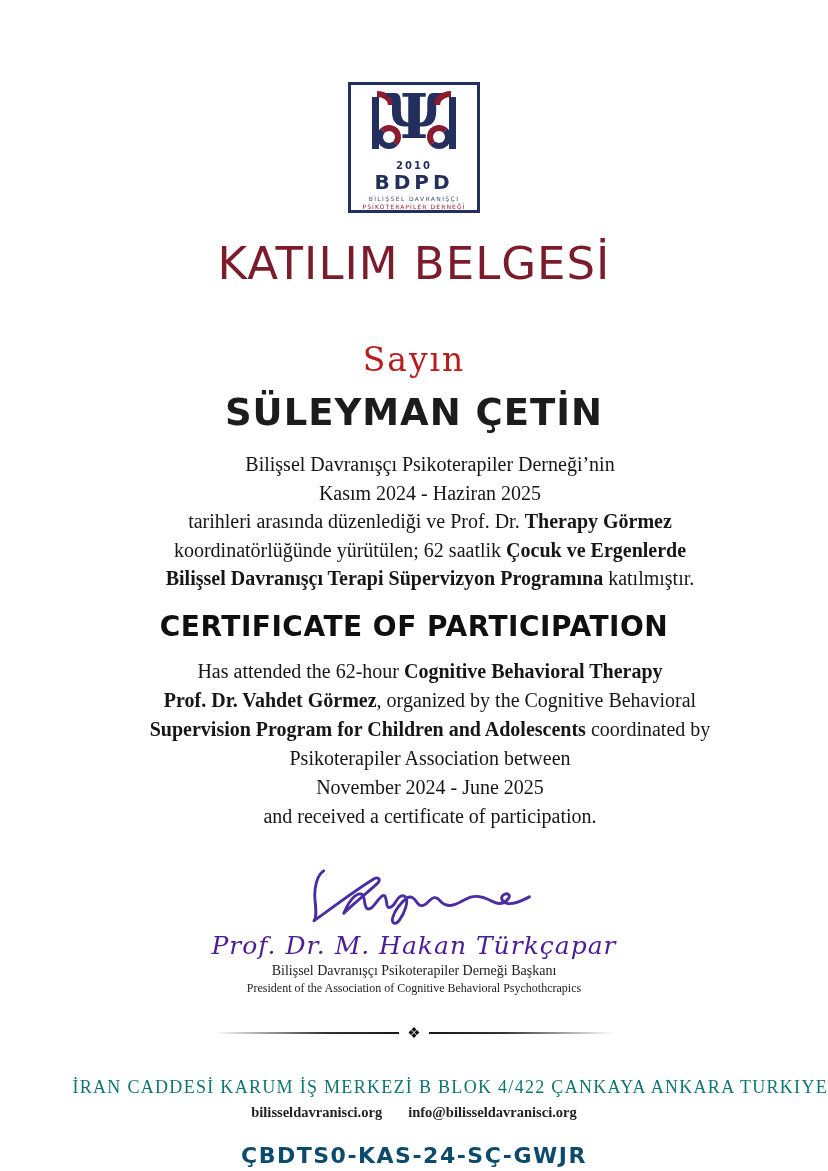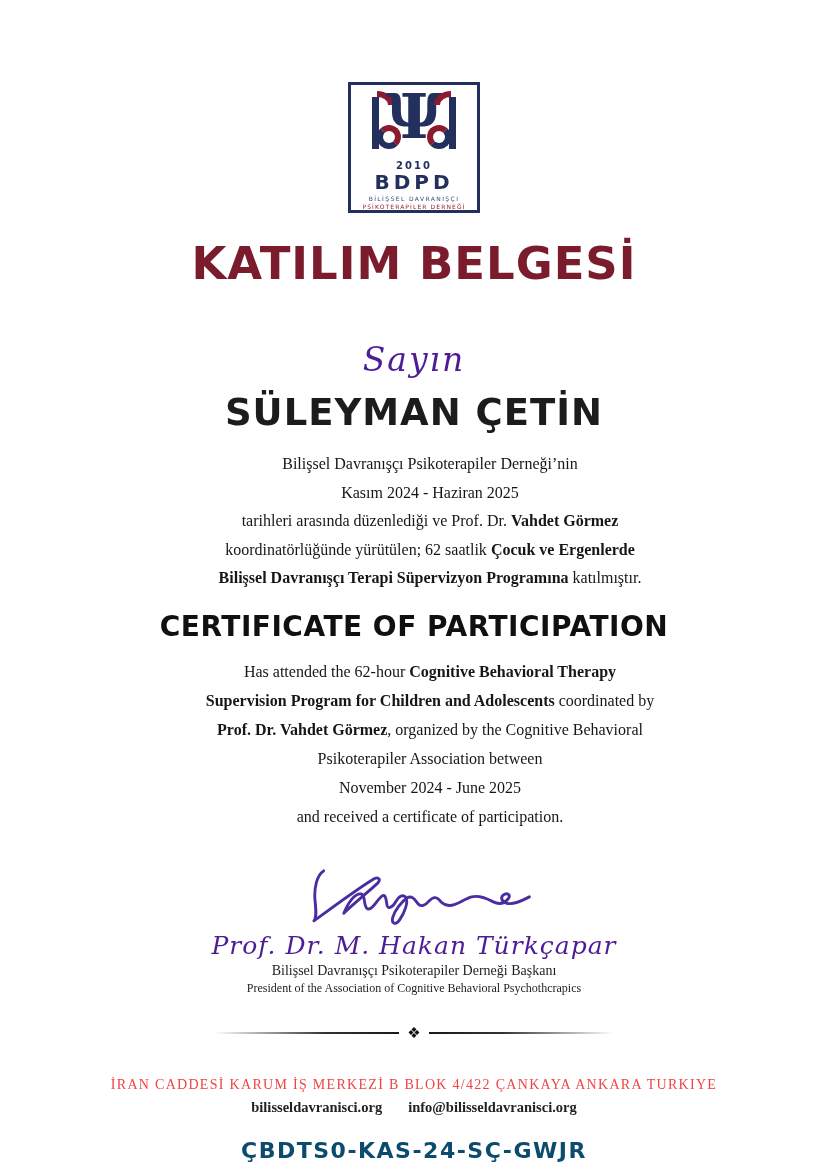--- a/index.html
+++ b/index.html
@@ -38,35 +38,35 @@
     font-weight:bold;font-size:62px;line-height:68px;color:#232f5c;
   }
   .logo-year{font-family:"DejaVu Sans", sans-serif;font-size:10px;font-weight:bold;color:#232f5c;letter-spacing:2px;margin-top:1px;}
   .logo-acronym{font-family:"DejaVu Sans", sans-serif;font-size:20px;font-weight:bold;color:#232f5c;letter-spacing:4px;line-height:22px;}
   .logo-org1{font-family:"DejaVu Sans", sans-serif;font-size:6px;color:#3c4a72;letter-spacing:1.4px;line-height:8px;margin-top:2px;}
   .logo-org2{font-family:"DejaVu Sans", sans-serif;font-size:6px;color:#8c1b2f;letter-spacing:1.1px;line-height:8px;}
   
   .cert-title{
     margin-top:24px;
     font-family:"DejaVu Sans", sans-serif;
-    font-weight:700;font-size:45px;letter-spacing:1px;
+    font-weight:400;font-size:45px;letter-spacing:1px;
     color:#7b1c2c;
   }
   .salutation{
     margin-top:50px;
     font-family:"DejaVu Serif", serif;
-    font-style:italic;font-size:33px;color:#4c1d95;letter-spacing:2px;
+    font-size:33px;color:#b91c1c;letter-spacing:2px;
   }
   .recipient{
     margin-top:12px;
     font-family:"DejaVu Sans", sans-serif;
     font-weight:800;font-size:37px;letter-spacing:1px;color:#1c1c1c;
   }
   
-  .para{font-size:16px;line-height:28.5px;color:#161616;padding-left:32px;}
+  .para{font-size:20px;line-height:28.5px;color:#161616;padding-left:32px;}
   .para.tr{margin-top:16px;}
   .para.en{margin-top:14px;line-height:29px;}
   .para b{font-weight:bold;}
   .cert-heading{
     margin-top:17px;
     font-family:"DejaVu Sans", sans-serif;
     font-weight:800;font-size:28px;letter-spacing:0.5px;color:#101010;
   }
   
   .signature-wrap{margin-top:26px;height:72px;}
@@ -76,21 +76,21 @@
   }
   .signer-title-tr{font-size:14px;font-weight:normal;color:#1d1d1d;margin-top:3px;}
   .signer-title-en{font-size:12px;color:#1d1d1d;margin-top:2px;}
   
   .divider{margin:30px auto 0;width:400px;display:flex;align-items:center;}
   .divider .line{flex:1;height:2px;}
   .divider .line.left{background:linear-gradient(to right, rgba(0,0,0,0), rgba(0,0,0,0.8) 60%, rgba(0,0,0,0.9));}
   .divider .line.right{background:linear-gradient(to left, rgba(0,0,0,0), rgba(0,0,0,0.8) 60%, rgba(0,0,0,0.9));}
   .divider .ornament{font-family:"DejaVu Sans", sans-serif;font-size:15px;color:#111;padding:0 8px;line-height:15px;}
   
-  .address{margin-top:36px;font-size:14px;letter-spacing:1.3px;color:#ef4444;}
+  .address{margin-top:36px;font-size:18px;letter-spacing:1.3px;color:#0f766e;text-align:right;}
   .weblinks{margin-top:6px;font-size:14.5px;font-weight:600;color:#222;}
   .weblinks .sep{display:inline-block;width:26px;}
   .code{
     margin-top:22px;
     font-family:"DejaVu Sans", sans-serif;
     font-weight:800;font-size:22px;letter-spacing:1.5px;color:#0c4a6e;
   }
 </style>
 </head>
 <body>
@@ -114,31 +114,31 @@
   </div>
 
   <div class="cert-title">KATILIM BELGESİ</div>
 
   <div class="salutation">Sayın</div>
   <div class="recipient">SÜLEYMAN ÇETİN</div>
 
   <div class="para tr">
     <div><span>Bilişsel Davranışçı Psikoterapiler Derneği’nin</span></div>
     <div><span>Kasım 2024 - Haziran 2025</span></div>
-    <div><span>tarihleri arasında düzenlediği ve Prof. Dr. </span><b>Vahdet Görmez</b></div>
+    <div><span>tarihleri arasında düzenlediği ve Prof. Dr. </span><b>Therapy Görmez</b></div>
     <div><span>koordinatörlüğünde yürütülen; 62 saatlik </span><b>Çocuk ve Ergenlerde</b></div>
     <div><b>Bilişsel Davranışçı Terapi Süpervizyon Programına</b><span> katılmıştır.</span></div>
   </div>
 
   <div class="cert-heading">CERTIFICATE OF PARTICIPATION</div>
 
   <div class="para en">
     <div><span>Has attended the 62-hour </span><b>Cognitive Behavioral Therapy</b></div>
+    <div><b>Prof. Dr. Vahdet Görmez</b><span>, organized by the Cognitive Behavioral</span></div>
     <div><b>Supervision Program for Children and Adolescents</b><span> coordinated by</span></div>
-    <div><b>Prof. Dr. Vahdet Görmez</b><span>, organized by the Cognitive Behavioral</span></div>
     <div><span>Psikoterapiler Association between</span></div>
     <div><span>November 2024 - June 2025</span></div>
     <div><span>and received a certificate of participation.</span></div>
   </div>
 
   <div class="signature-wrap">
     <svg width="250" height="72" viewBox="0 0 260 70" aria-hidden="true">
       <g fill="none" stroke="#4a2da0" stroke-width="3" stroke-linecap="round" stroke-linejoin="round">
         <path d="M36,12 C29,16 26,30 27,42 C28,52 29,60 26,64 C40,54 72,30 89,20 C93,18 96,21 92,25 C81,35 65,48 57,56 C62,44 69,35 75,36 C80,37 77,47 81,51 C86,55 92,41 97,38 C101,36 101,43 102,48 C103,52 108,50 111,44 C114,39 118,36 121,39 C125,43 120,56 115,63 C111,69 106,67 108,60 C110,53 117,44 123,40 C128,37 131,42 134,46 C137,50 142,48 146,43 C149,40 153,38 156,42 C159,46 162,48 167,48 C175,48 182,41 190,39 C198,37 206,41 212,44 C218,47 224,46 228,41 C231,37 227,34 223,37 C219,40 222,45 228,46 C236,47 244,42 250,39"></path>
       </g>

